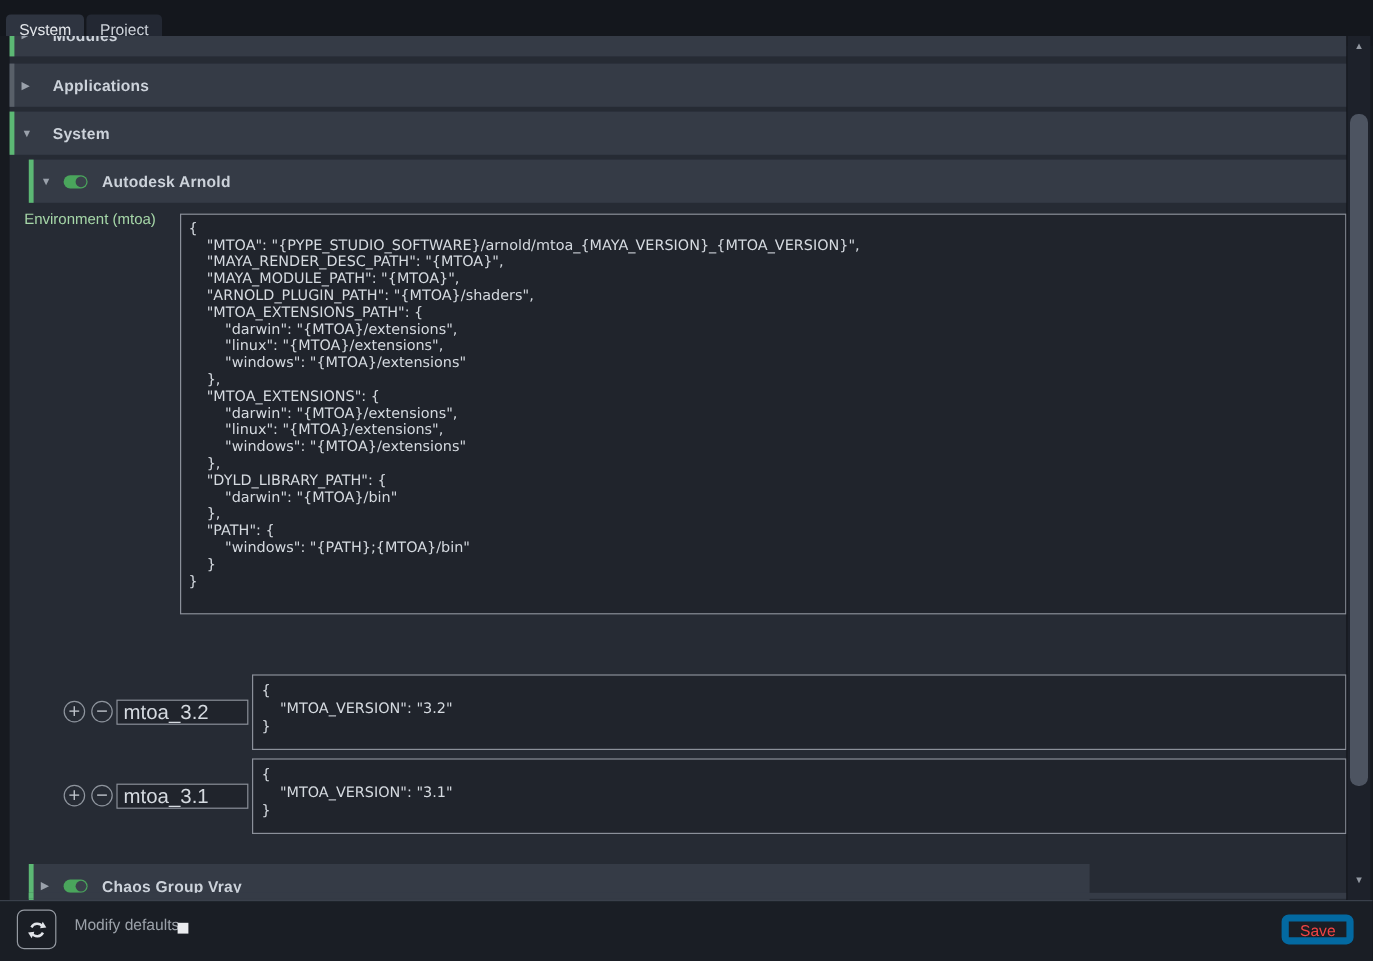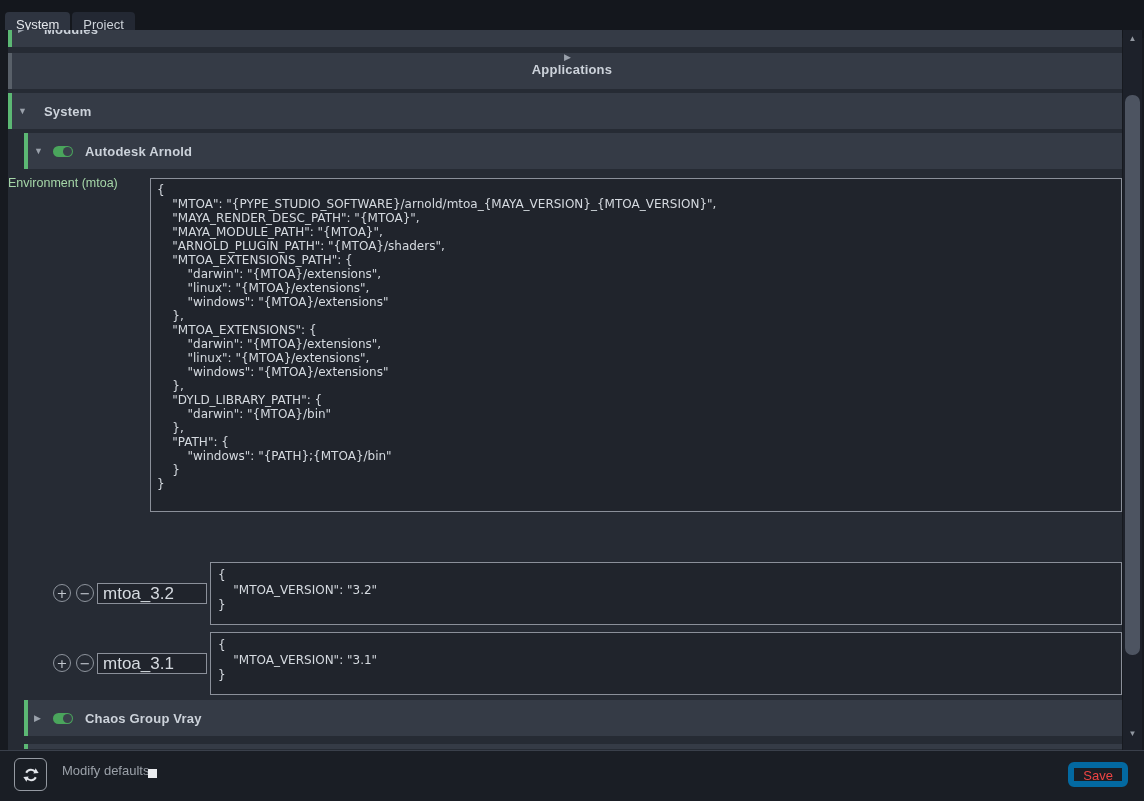--- a/index.html
+++ b/index.html
@@ -33,21 +33,21 @@
   .toggle::after{content:"";position:absolute;right:1px;top:1px;width:9px;height:9px;
           border-radius:50%;background:#3a414b;}
   .toggle + .hlabel{margin-left:12px;}
   .sliver{position:absolute;height:5px;background:#353b46;}
 
   
   .jsonfield{background:#20242c;border:1px solid #8b909a;color:#d5dae0;
              font-family:"DejaVu Sans",sans-serif;font-size:12px;line-height:14px;
              padding:4px 6px;white-space:pre;overflow:hidden;resize:none;
              box-sizing:border-box;display:block;}
-  .envlabel{position:absolute;top:146px;left:8px;width:134px;text-align:left;
+  .envlabel{position:absolute;top:146px;left:8px;width:134px;text-align:center;
             color:#a6d7a8;font-size:12.5px;}
   .envbox{position:absolute;top:148px;left:150px;width:972px;height:334px;}
   .vbox{position:absolute;width:912px;height:63px;line-height:15px;padding:5px 7px;}
   .circ{position:absolute;width:18px;height:18px;border-radius:50%;
         border:1px solid #8e949d;color:#c3c8cf;background:transparent;font-size:13px;
         line-height:15px;text-align:center;box-sizing:border-box;cursor:pointer;padding:0;
         font-family:"DejaVu Sans",sans-serif;}
   .circ.plus::before{content:"+";}
   .circ.minus::before{content:"−";}
   .namefield{position:absolute;width:110px;height:21px;background:#20242c;
@@ -89,21 +89,21 @@
 
   <div class="viewport">
     <div class="panel"></div>
 
     <div class="hrow" style="left:8px;top:-19px;width:1114px;">
       <span class="hbar green"></span>
       <span class="arr collapsed"></span>
       <span class="hlabel">Modules</span>
     </div>
 
-    <div class="hrow" style="left:8px;top:23px;width:1114px;flex-direction:column;">
+    <div class="hrow" style="left:8px;top:23px;width:1114px;">
       <span class="hbar gray"></span>
       <span class="arr collapsed"></span>
       <span class="hlabel">Applications</span>
     </div>
 
     <div class="hrow" style="left:8px;top:63px;width:1114px;">
       <span class="hbar green"></span>
       <span class="arr expanded"></span>
       <span class="hlabel">System</span>
     </div>
@@ -153,21 +153,21 @@
 
     <div>
       <button class="circ plus" style="left:53px;top:624px;"></button>
       <button class="circ minus" style="left:76px;top:624px;"></button>
       <input class="namefield" style="left: 97px; top: 623px;" type="text" value="mtoa_3.1">
       <textarea class="jsonfield vbox" style="left: 210px; top: 602px;" wrap="off" spellcheck="false">{
     "MTOA_VERSION": "3.1"
 }</textarea>
     </div>
 
-    <div class="hrow" style="left:24px;top:670px;width:1098px;">
+    <div class="hrow" style="left:24px;top:690px;width:884px;">
       <span class="hbar green"></span>
       <span class="arr collapsed"></span>
       <span class="toggle"></span>
       <span class="hlabel">Chaos Group Vray</span>
     </div>
 
     <div class="sliver" style="left:24px;top:714px;width:1098px;">
       <span class="hbar green"></span>
     </div>
   </div>

